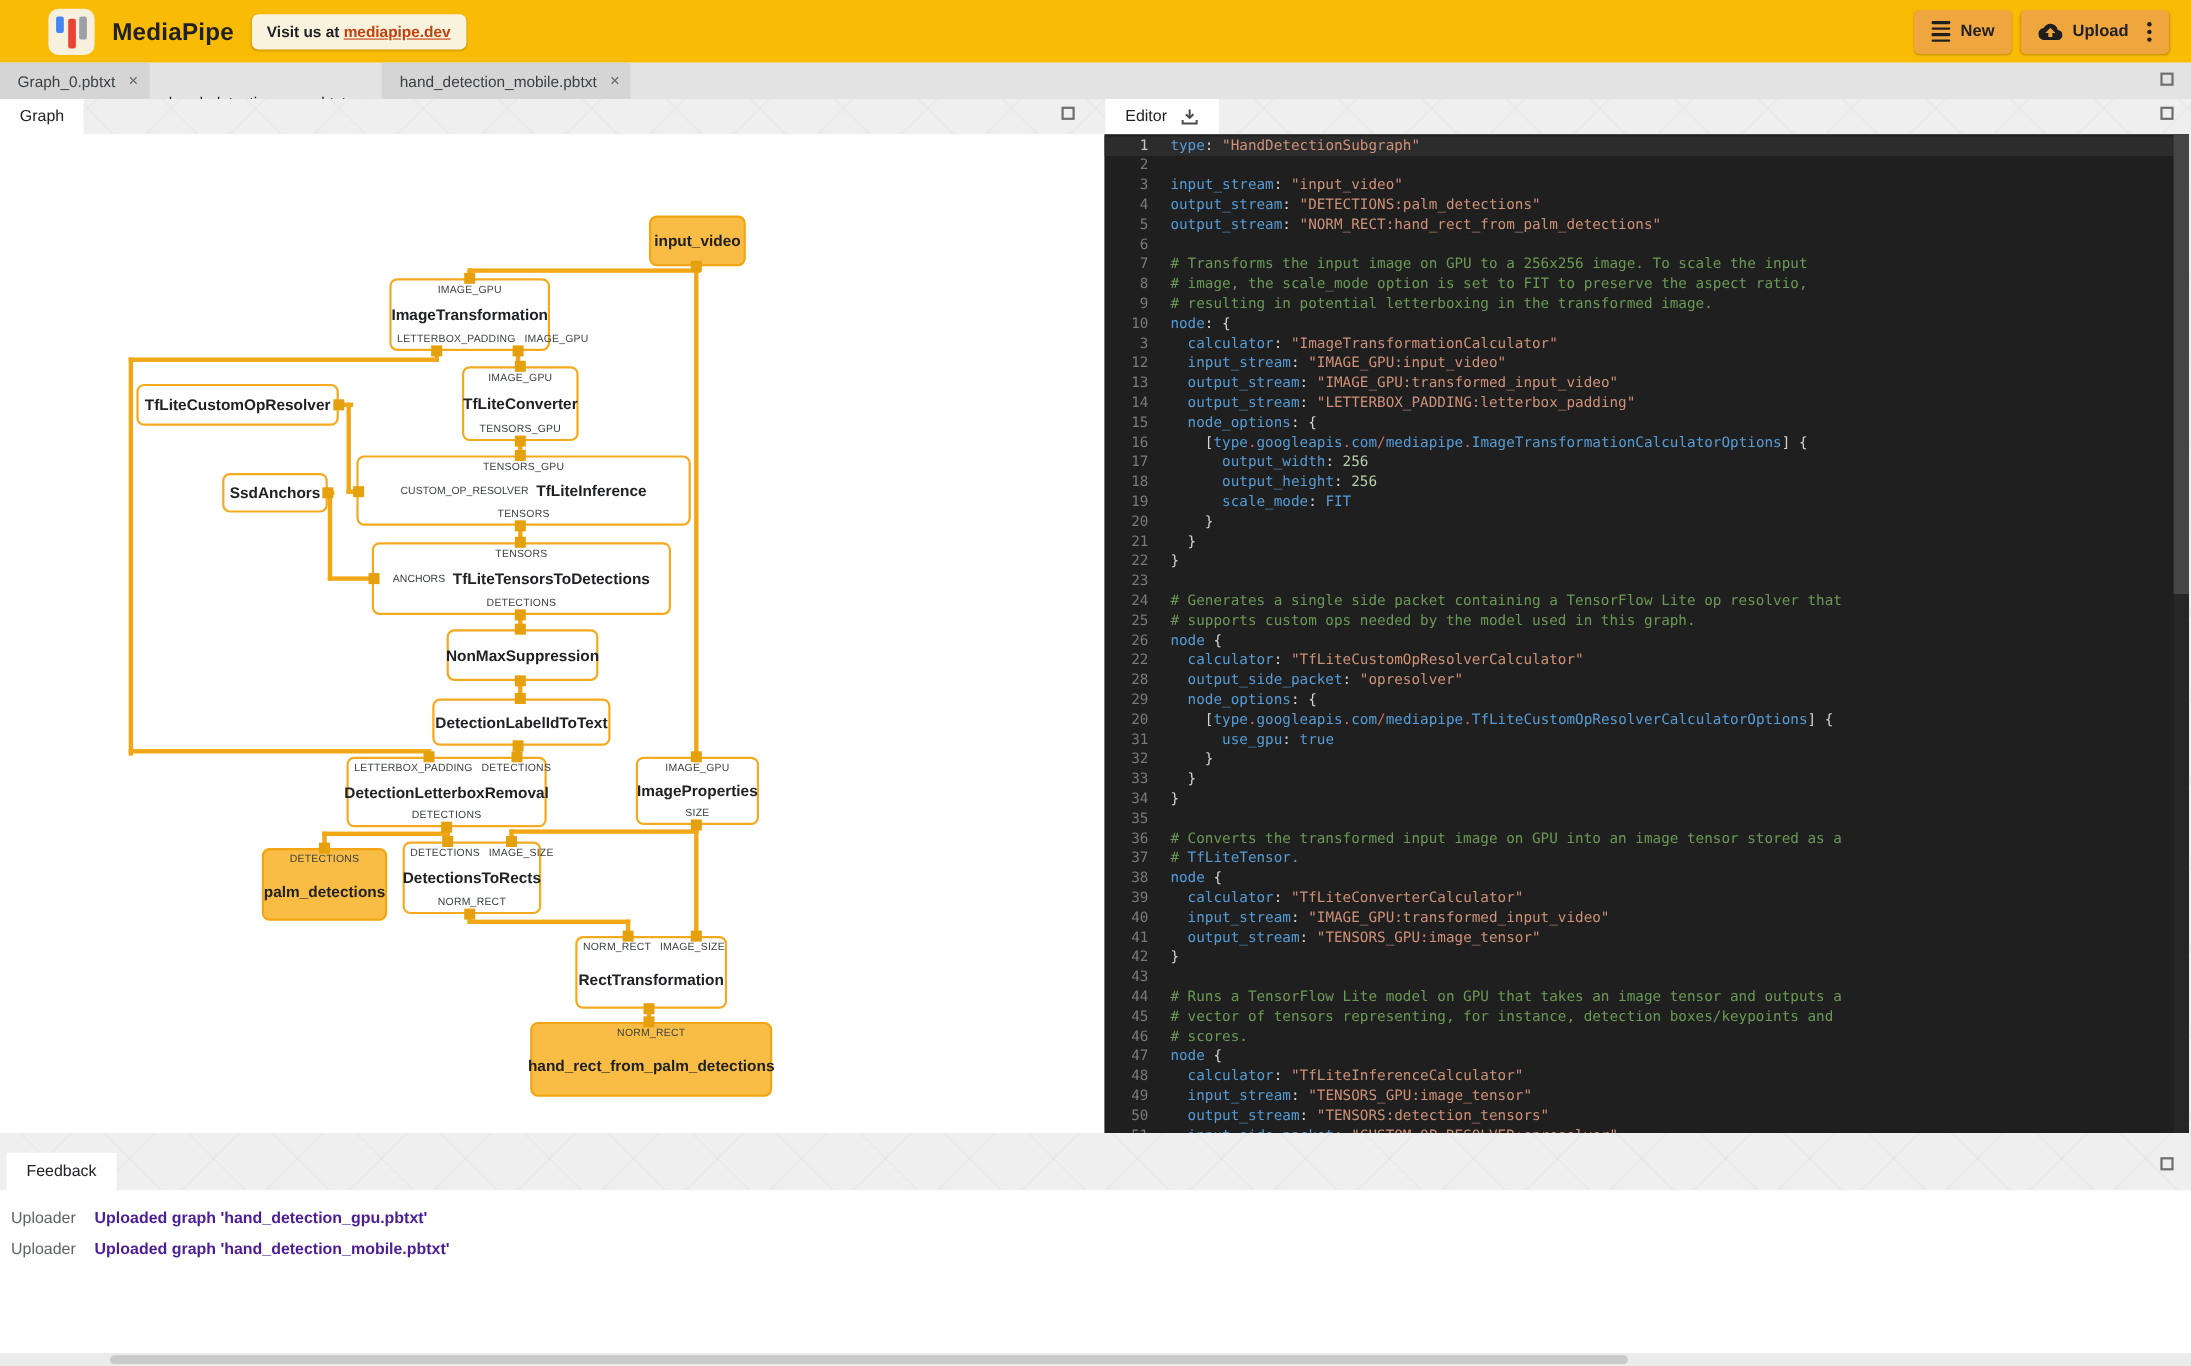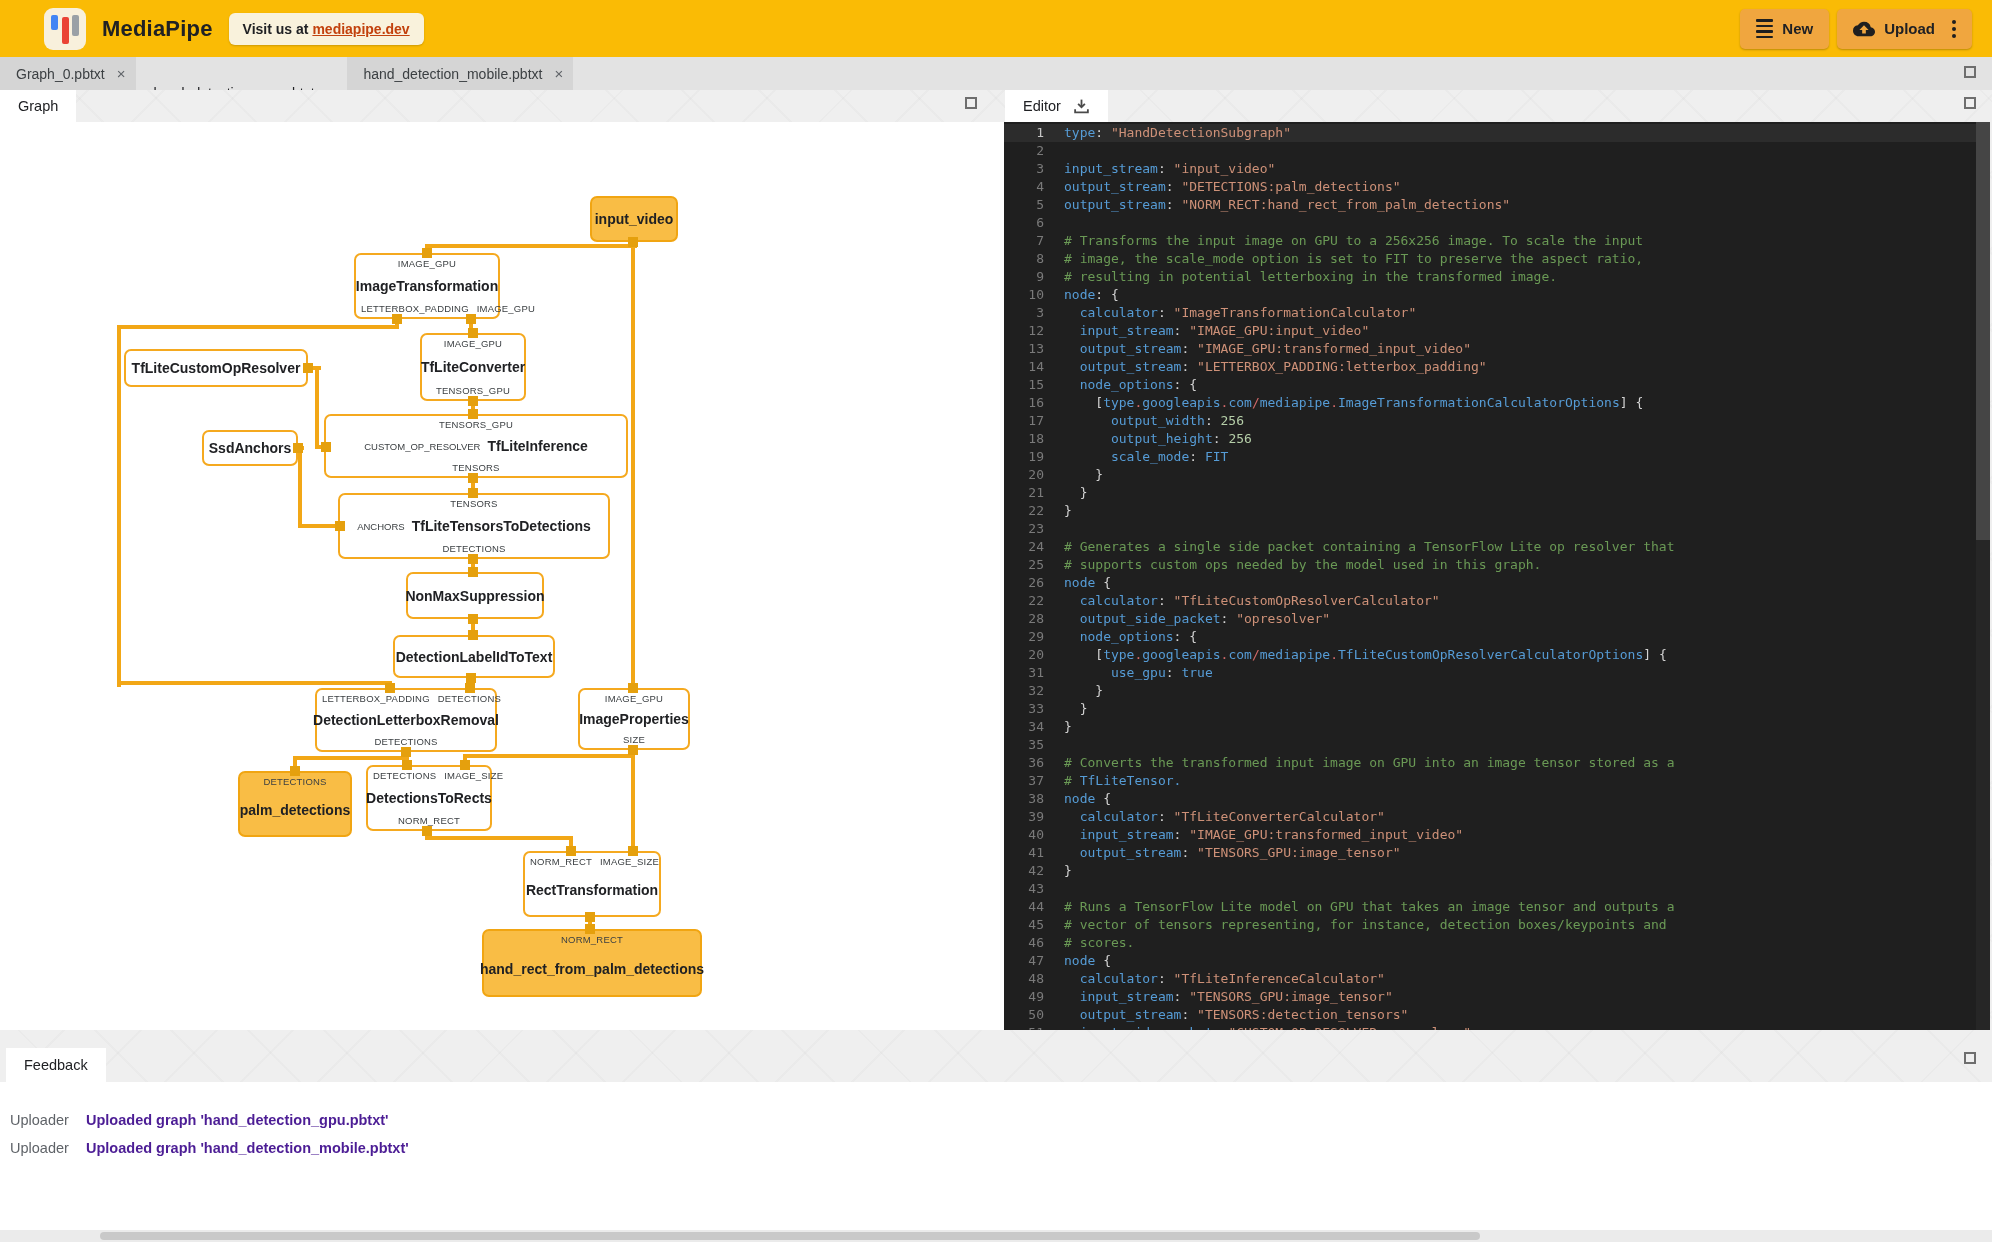--- a/index.html
+++ b/index.html
@@ -64,21 +64,21 @@
   .tk-k{color:#569CD6}.tk-s{color:#CE9178}.tk-c{color:#6A9955}
   .tk-n{color:#B5CEA8}.tk-p{color:#D4D4D4}.tk-r{color:#D16969}
   .minimap{position:absolute;right:28px;top:4px;width:98px;cursor:pointer;}
   .mr{height:2.4px;margin-bottom:1.1px;line-height:0;white-space:nowrap;overflow:hidden;}
   .vscroll{position:absolute;right:0;top:0;width:14px;height:100%;background:#262626;cursor:pointer;}
   .vthumb{width:100%;height:46%;background:rgba(121,121,121,.38);}
   
   .ftabb{left:6px;top:958px;position:absolute;height:34px;background:#fff;display:flex;
          align-items:center;padding:0 18px;font-size:14.5px;font-weight:500;cursor:pointer;}
   .fcontent{position:absolute;left:0;top:992px;width:1992px;height:148px;background:#fff;
-            padding-top:24px;box-sizing:border-box;}
+            padding-top:12px;box-sizing:border-box;}
   .frow{display:flex;align-items:baseline;gap:14px;padding:6px 0 6px 10px;font-size:14.5px;}
   .fsrc{color:#5F6368;width:62px;flex:none;}
   .fmsg{color:#4c1d95;font-weight:700;}
   .hscroll{position:absolute;left:0;top:1140px;width:1992px;height:12px;background:#EBEBEB;}
   .hthumb{position:absolute;left:100px;top:2px;width:1380px;height:8px;background:#C9C9C9;border-radius:4px;cursor:pointer;}
   
   .sq{position:absolute;width:12px;height:12px;border:2px solid #6E6E6E;box-sizing:border-box;
       background:transparent;cursor:pointer;}
   .dlicon{margin-left:2px;}
 </style>

